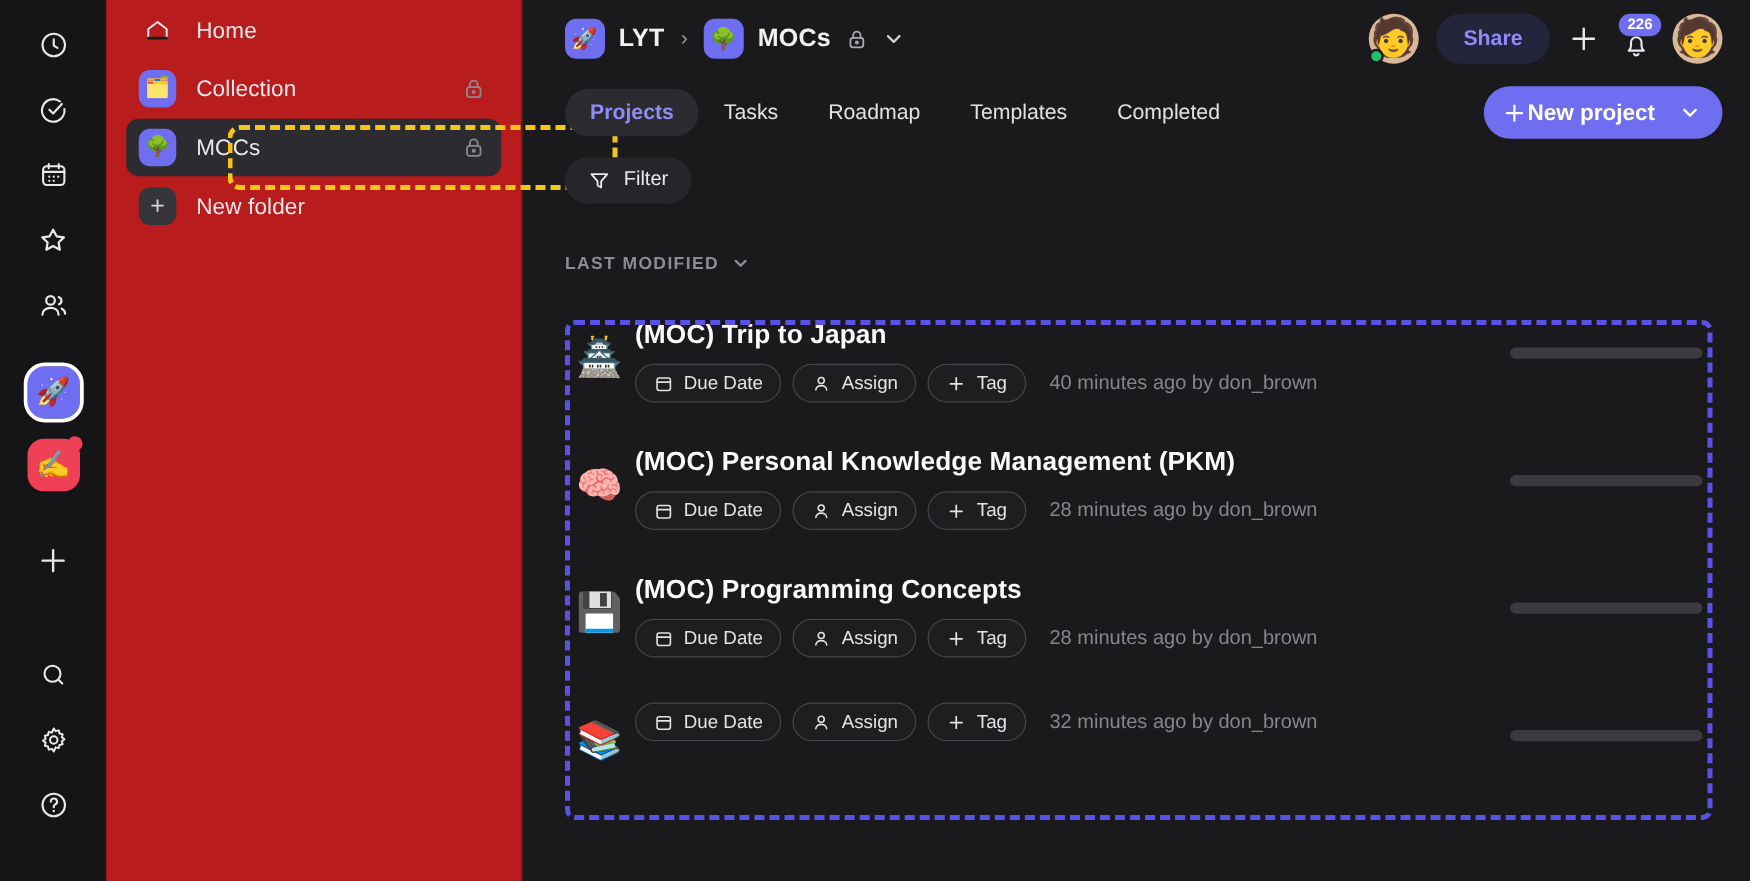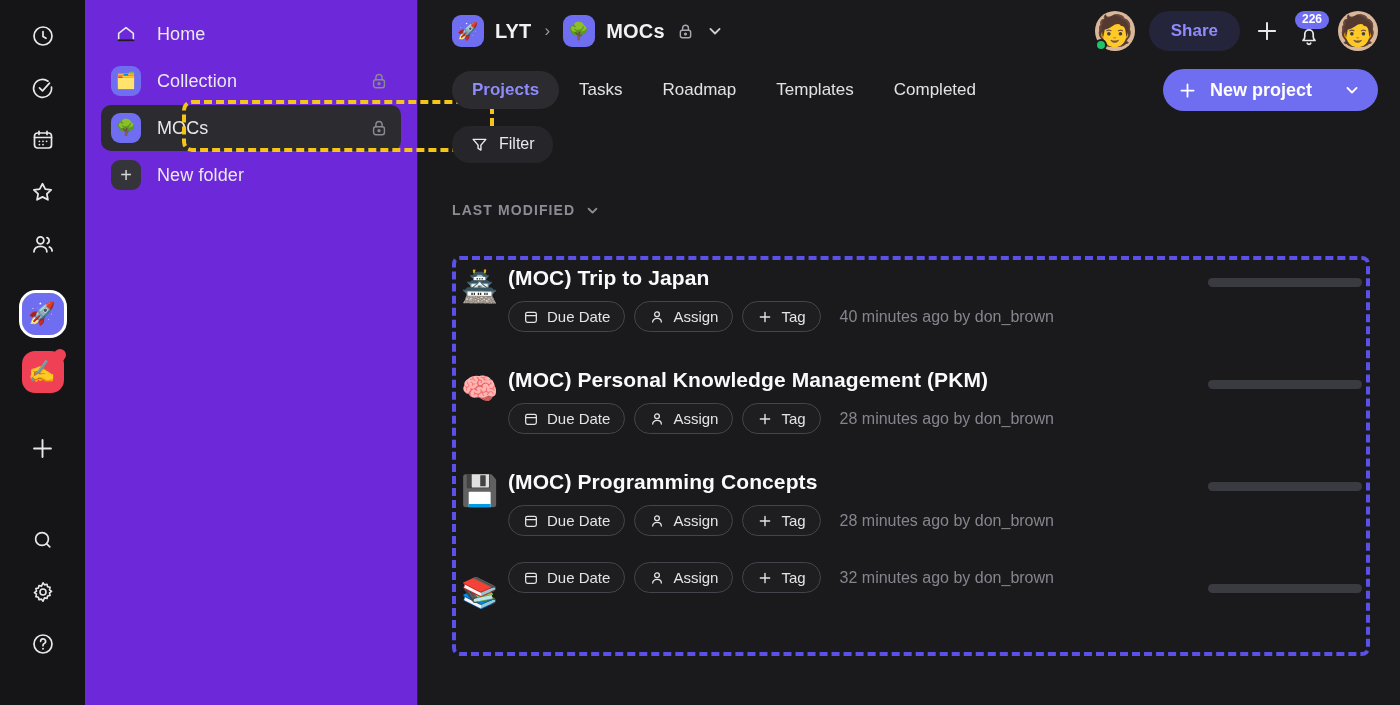--- a/index.html
+++ b/index.html
@@ -53,23 +53,22 @@
     position: absolute;
     top: 1px; right: 1px;
     width: 12px; height: 12px;
     border-radius: 50%;
     background: #ef4056;
   }
 
   
   .sidebar {
     width: 333px; height: 705px;
-    background: #6d28d9;
+    background: #b91c1c;
     border-right: 1px solid #2a2a2e;
-    padding-top: 10px;
     flex: 0 0 333px;
     position: relative;
   }
   .side-item {
     display: flex; align-items: center;
     height: 46px;
     margin: 1px 16px;
     padding: 0 12px 0 10px;
     border-radius: 10px;
     cursor: pointer;
@@ -174,21 +173,21 @@
   }
   .tab.active { background: #2b2b30; color: #8f8bfa; font-weight: 600; }
   .newproj {
     margin-left: auto;
     background: #6f6ef0;
     color: #fff;
     border: none;
     border-radius: 22px;
     height: 42px;
     padding: 0 16px 0 14px;
-    display: flex; align-items: center; gap: 12px;
+    display: flex; align-items: center; 
     font-size: 18px; font-weight: 600;
     cursor: pointer;
     font-family: inherit;
   }
 
   
   .filterrow { height: 52px; display: flex; align-items: center; }
   .filter-btn {
     display: flex; gap: 10px;
     background: #26262a;
@@ -223,21 +222,20 @@
   .row-emoji {
     width: 56px; flex: 0 0 56px;
     font-size: 30px; line-height: 1;
     display: flex; align-items: center; justify-content: center;
     padding-top: 18px;
   }
   .row-body { flex: 1 1 auto; padding-top: 2px; }
   .row-title {
     font-size: 21px; color: #fafafc; font-weight: 600; letter-spacing: .1px;
     margin-bottom: 11px;
-    margin-top: 10px;
   }
   .chips { display: flex; align-items: center; gap: 9px; }
   .chip {
     display: flex; align-items: center; gap: 8px;
     border: 1px solid #44444c;
     border-radius: 16px;
     padding: 6px 14px;
     font-size: 15px;
     color: #e3e3e8;
     background: rgba(255,255,255,.02);

